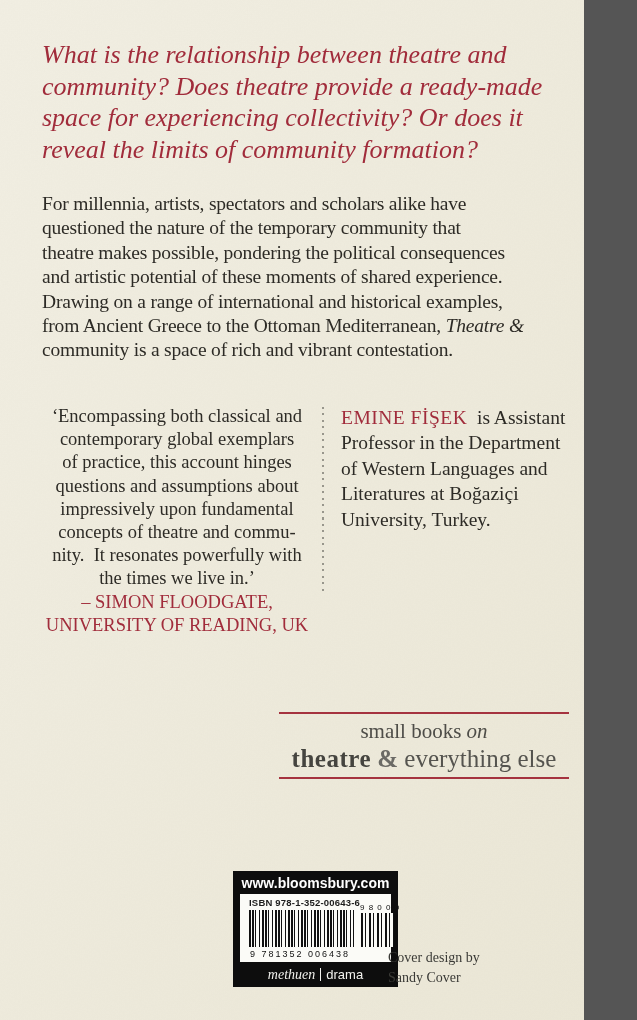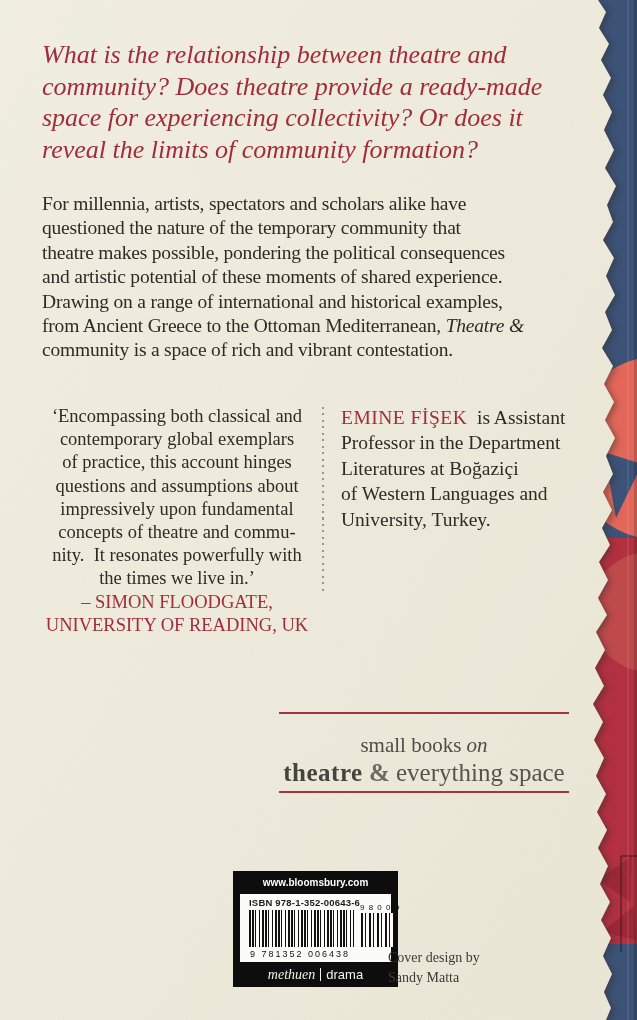--- a/index.html
+++ b/index.html
@@ -1,17 +1,17 @@
 <!DOCTYPE html>
 <html><head>
 <meta charset="utf-8">
 <style>
   html,body{margin:0;padding:0;background:#555;}
   .canvas{
-    position:relative;width:637px;height:1020px;overflow:hidden;
+    position:relative;width:584px;height:1020px;overflow:hidden;
     font-family:"Liberation Serif",serif;background:#f0abfc;
   }
   svg.layer{position:absolute;left:0;top:0;}
   .content{position:absolute;left:0;top:0;width:637px;height:1020px;z-index:3;}
 
   
   .tagline{position:absolute;left:42px;top:39px;width:530px;
     font-style:italic;font-size:26px;line-height:31.5px;color:#a12c3b;}
   .tagline div{white-space:nowrap;}
 
@@ -28,31 +28,31 @@
   .col-divider{position:absolute;left:322px;top:407px;width:2px;height:186px;
     background:repeating-linear-gradient(180deg,#98968c 0 2px,transparent 2px 6.5px);}
   .bio{position:absolute;left:341px;top:405px;width:245px;
     font-size:19.5px;line-height:25.4px;color:#2d2b26;}
   .bio div{white-space:nowrap;}
   .bio .author-name{color:#a12c3b;letter-spacing:0.5px;}
 
   
   .series{position:absolute;left:279px;top:712px;width:290px;text-align:center;color:#55544f;}
   .series-rule{height:2px;background:#a5333f;}
-  .series-line1{font-size:21px;line-height:26px;margin-top:18px;color:#4e4d48;}
+  .series-line1{font-size:21px;line-height:26px;margin-top:4px;color:#4e4d48;}
   .series-line1 i{font-style:italic;}
   .series-line2{font-size:25px;line-height:30px;margin-bottom:3px;color:#55544f;}
   .series-line2 .b{font-weight:bold;color:#45443f;letter-spacing:0.5px;}
   .series-line2 .amp{font-weight:bold;color:#6b6a65;}
 
   
   .barcode{position:absolute;left:233px;top:871px;width:165px;height:116px;
     background:#0d0d0d;display:flex;flex-direction:column;}
   .bc-top{height:23px;display:flex;align-items:center;justify-content:center;
-    color:#fff;font-family:"Liberation Sans",sans-serif;font-weight:bold;font-size:10px;}
+    color:#fff;font-family:"Liberation Sans",sans-serif;font-weight:bold;font-size:14px;}
   .bc-panel{height:68px;margin:0 7px;background:#fbfbf7;position:relative;}
   .bc-isbn{position:absolute;top:3px;left:9px;font-family:"Liberation Sans",sans-serif;
     font-size:9.5px;font-weight:600;color:#1c1c1c;letter-spacing:0.2px;white-space:nowrap;}
   .bc-bars-main{position:absolute;left:9px;top:16px;width:105px;height:37px;
     background:repeating-linear-gradient(90deg,#111 0 2px,#fbfbf7 2px 3px,#111 3px 5px,
       #fbfbf7 5px 6px,#111 6px 7px,#fbfbf7 7px 10px,#111 10px 11px,#fbfbf7 11px 13px);}
   .bc-ean{position:absolute;left:4px;top:55px;width:112px;text-align:center;
     font-family:"Liberation Sans",sans-serif;font-size:9px;letter-spacing:2px;color:#111;white-space:nowrap;}
   .bc-addon-label{position:absolute;left:120px;top:9px;width:34px;text-align:center;
     font-family:"Liberation Sans",sans-serif;font-size:8px;letter-spacing:1px;color:#111;white-space:nowrap;}
@@ -135,29 +135,29 @@
       <div>the times we live in.’</div>
       <div class="attr">– SIMON FLOODGATE,</div>
       <div class="attr">UNIVERSITY OF READING, UK</div>
     </div>
 
     <div class="col-divider"></div>
 
     <div class="bio">
       <div><span class="author-name">EMINE FİŞEK</span><span>&nbsp; is Assistant</span></div>
       <div>Professor in the Department</div>
+      <div>of Western Languages and</div>
       <div>Literatures at Boğaziçi</div>
-      <div>of Western Languages and</div>
       <div>University, Turkey.</div>
     </div>
 
     <div class="series">
       <div class="series-rule"></div>
       <div class="series-line1"><span>small books </span><i>on</i></div>
-      <div class="series-line2"><span class="b">theatre</span> <span class="amp">&amp;</span><span> everything space</span></div>
+      <div class="series-line2"><span class="b">theatre</span> <span class="amp">&amp;</span><span> everything else</span></div>
       <div class="series-rule"></div>
     </div>
 
     <div class="barcode">
       <div class="bc-top">www.bloomsbury.com</div>
       <div class="bc-panel">
         <div class="bc-isbn">ISBN 978-1-352-00643-6</div>
         <div class="bc-bars-main"></div>
         <div class="bc-addon-label">9 8 0 0 0</div>
         <div class="bc-bars-addon"></div>
@@ -165,17 +165,17 @@
       </div>
       <div class="bc-bottom">
         <span class="bc-methuen">methuen</span>
         <span class="bc-sep"></span>
         <span class="bc-drama">drama</span>
       </div>
     </div>
 
     <div class="credit">
       <div>Cover design by</div>
-      <div>Sandy Matta</div>
+      <div>Sandy Cover</div>
     </div>
 
   </div>
 </div>
 
 </body></html>

